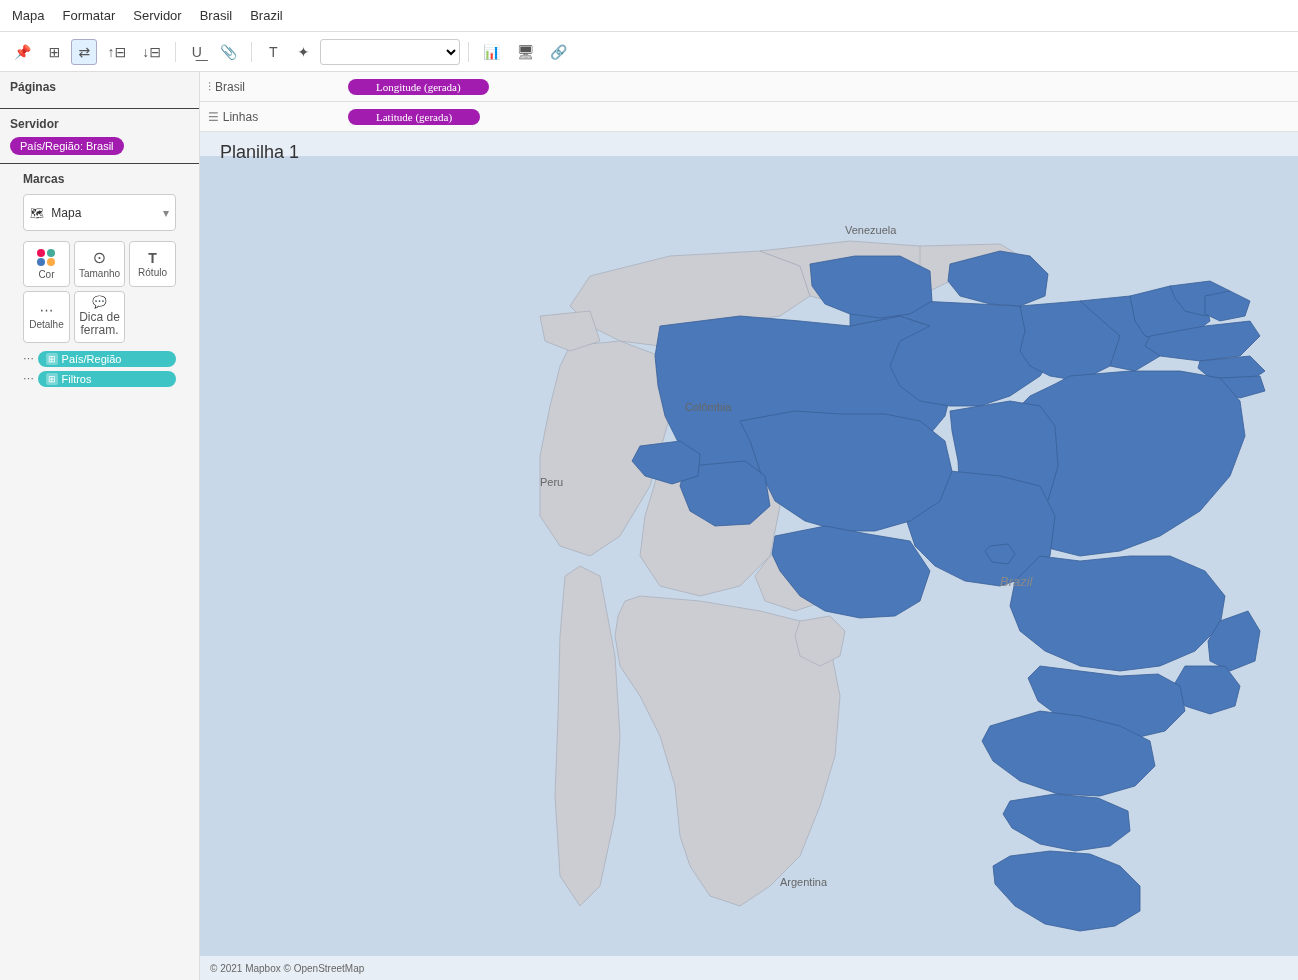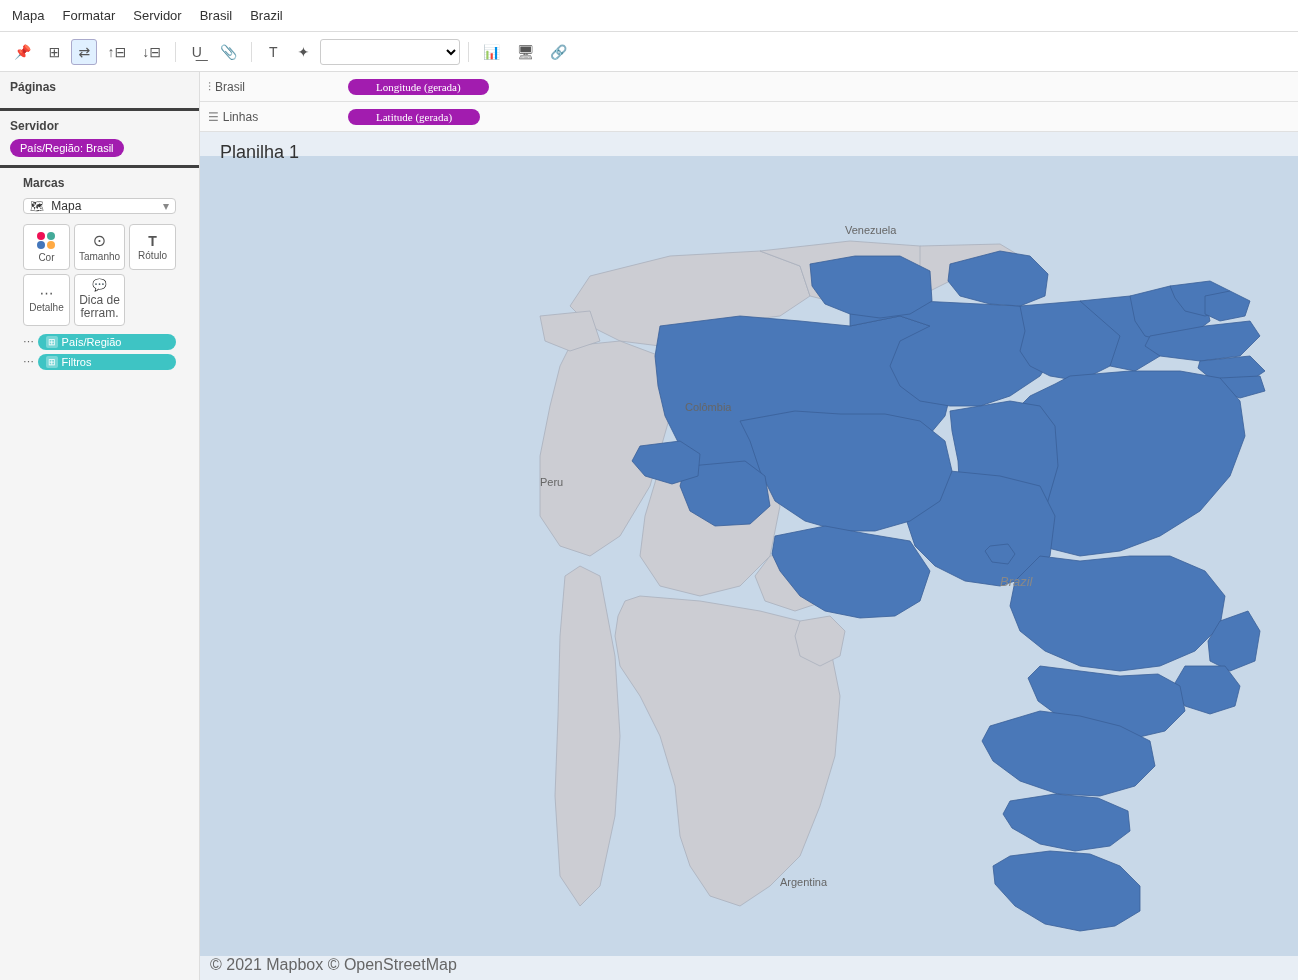--- a/index.html
+++ b/index.html
@@ -64,21 +64,21 @@
     .sidebar {
       width: 200px;
       background: #f5f5f5;
       border-right: 1px solid #ddd;
       padding: 0;
       overflow-y: auto;
       flex-shrink: 0;
     }
     .sidebar-section {
       padding: 8px 10px;
-      border-bottom: 3px solid #404040;
+      border-bottom: 1px solid #404040;
     }
     .sidebar-section-title {
       font-size: 12px;
       font-weight: 600;
       color: #444;
       margin-bottom: 6px;
     }
     .filter-chip {
       background: #a21caf;
       color: #fff;
@@ -102,21 +102,21 @@
     .marks-dropdown-row {
       margin-bottom: 10px;
     }
     .marks-dropdown {
       border: 1px solid #ccc;
       background: #fff;
       border-radius: 4px;
       padding: 3px 6px;
       font-size: 12px;
       width: 100%;
-      height: 16px;
+      height: 37px;
       display: flex;
       align-items: center;
       justify-content: space-between;
       cursor: pointer;
     }
     .marks-grid {
       display: grid;
       grid-template-columns: 1fr 1fr 1fr;
       gap: 4px;
       margin-bottom: 8px;
@@ -222,21 +222,21 @@
     }
     .map-container {
       width: 100%;
       height: 100%;
       position: relative;
     }
     .map-copyright {
       position: absolute;
       bottom: 6px;
       left: 10px;
-      font-size: 16px;
+      font-size: 10px;
       color: #666;
       z-index: 10;
     }
 
     
     svg.map-svg {
       width: 100%;
       height: 100%;
     }
   </style>

